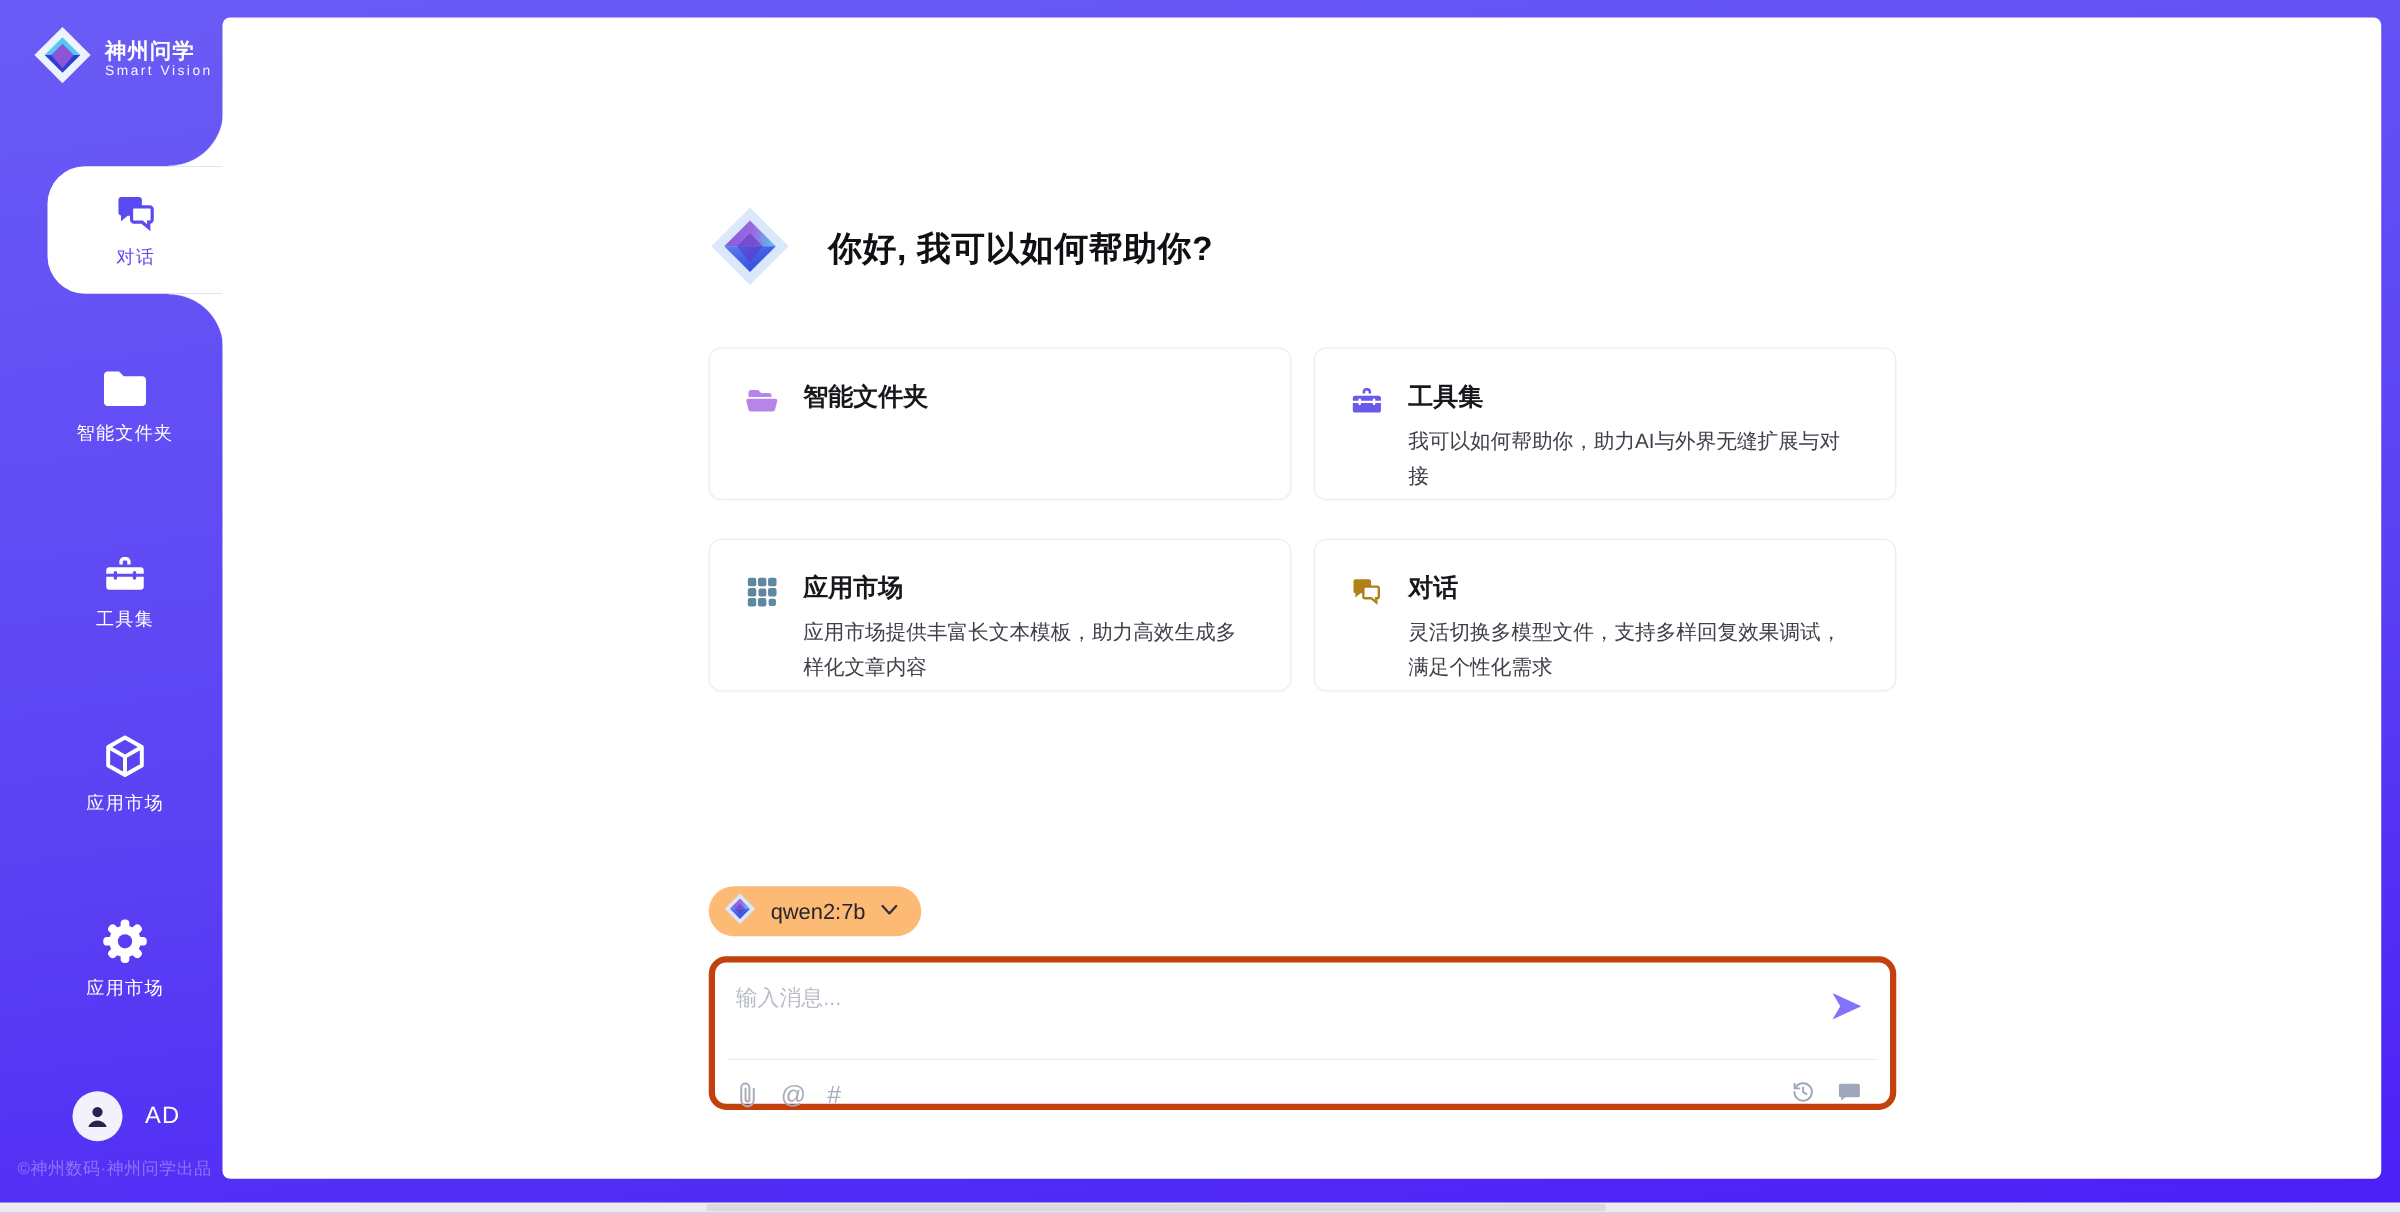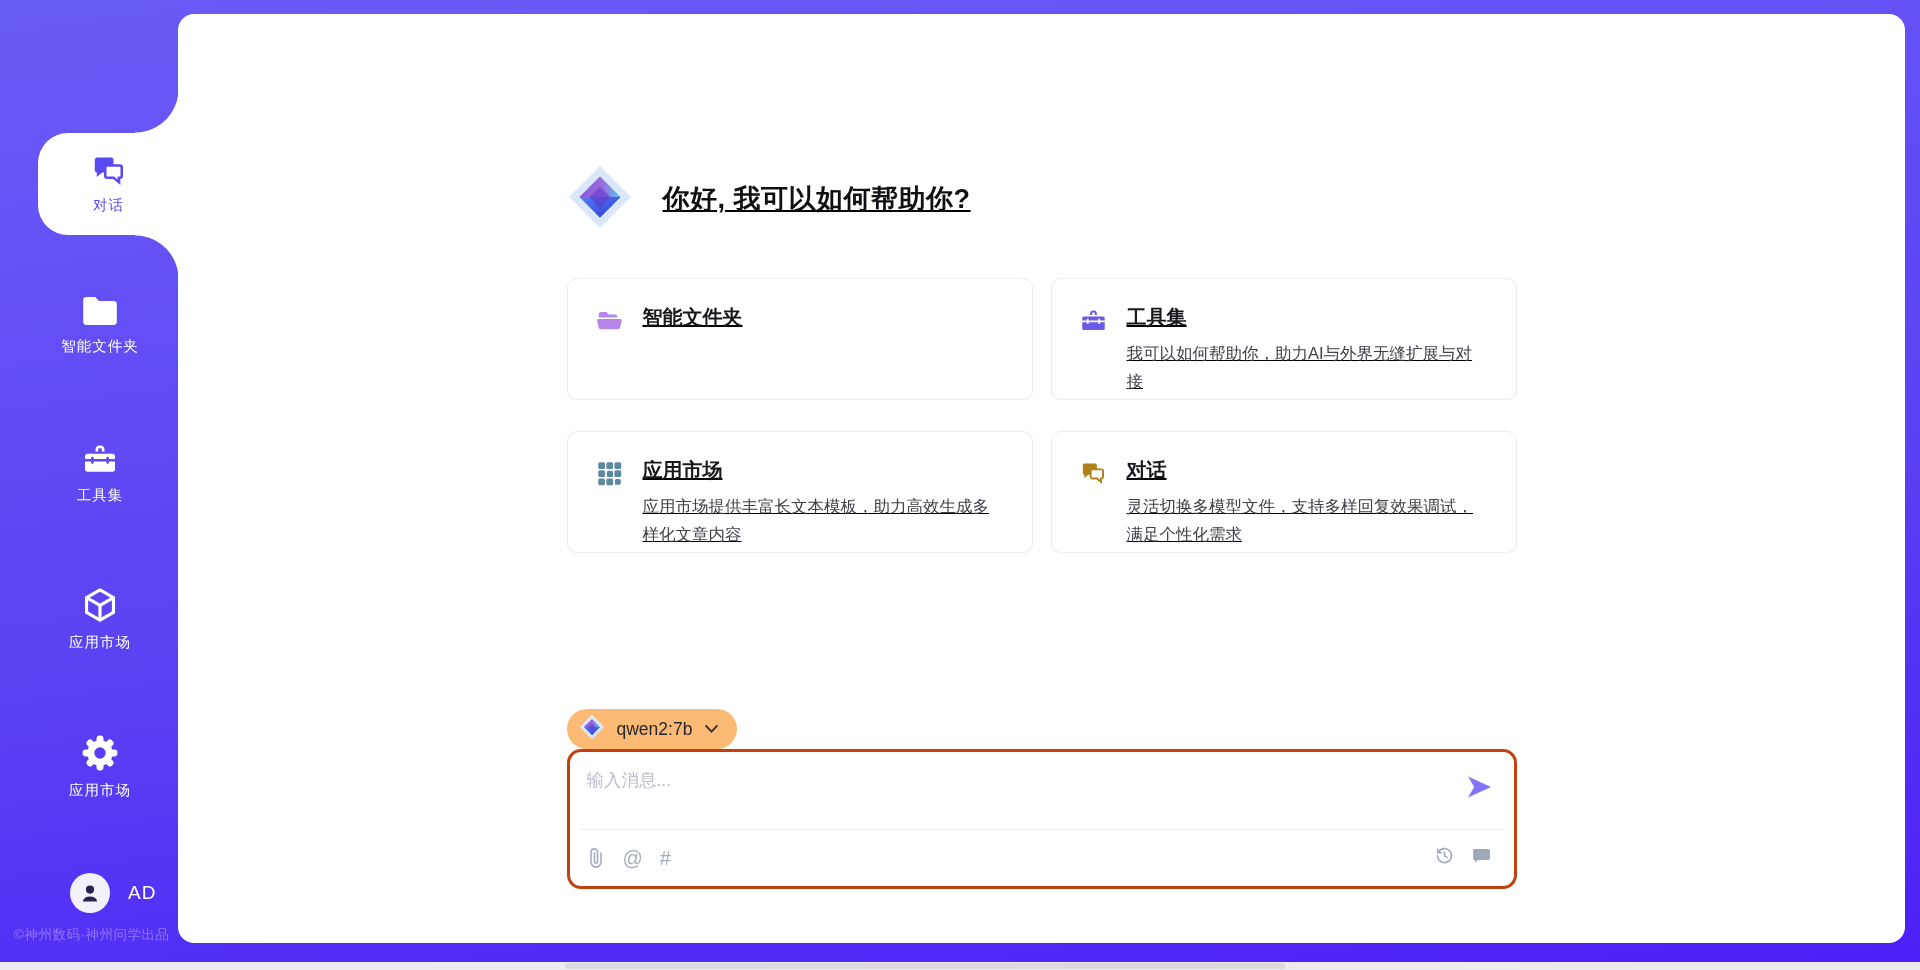--- a/index.html
+++ b/index.html
@@ -2,42 +2,42 @@
 <html><head>
 <meta charset="utf-8">
 <style>
   html,body{margin:0;padding:0;}
   body{font-family:"Liberation Sans","DejaVu Sans",sans-serif;}
   .page{position:relative;width:1920px;height:970px;overflow:hidden;
         background:linear-gradient(172deg,#6a5cf6 0%,#5b42f3 55%,#4b1ff7 100%);}
 
   
   .panel{position:absolute;left:178px;top:14px;right:15px;bottom:27px;
-         background:#ffffff;border-radius:16px;text-decoration:underline;}
+         background:#ffffff;border-radius:6px;}
 
   
   .brand{position:absolute;left:26px;top:20px;display:flex;align-items:center;gap:10px;color:#fff;}
   .brand-name{font-size:17px;font-weight:700;letter-spacing:1px;line-height:1.25;}
   .brand-sub{font-size:11px;letter-spacing:2px;opacity:.95;}
 
   .active-tab{position:absolute;left:38px;top:133px;width:141px;height:102px;background:#fff;
               border-radius:30px 0 0 30px;z-index:3;display:flex;flex-direction:column;
               align-items:center;justify-content:center;gap:7px;cursor:pointer;}
   .flare{position:absolute;right:0;width:44px;height:44px;}
   .flare.top{top:-44px;background:radial-gradient(circle at 0 0,rgba(0,0,0,0) 43px,#fff 44px);}
   .flare.bot{bottom:-44px;background:radial-gradient(circle at 0 100%,rgba(0,0,0,0) 43px,#fff 44px);}
   .active-tab .nav-label{color:#5b4af1;}
   .active-tab svg{color:#5b4af1;}
 
   .nav-item{position:absolute;left:20px;width:160px;display:flex;flex-direction:column;
             align-items:center;gap:9px;color:#fff;cursor:pointer;}
   .nav-label{font-size:14.5px;letter-spacing:1px;}
   .nav-item svg,.active-tab svg{display:block;}
 
-  .user-row{position:absolute;left:70px;top:873px;display:flex;align-items:center;gap:18px;cursor:pointer;}
+  .user-row{position:absolute;left:58px;top:873px;display:flex;align-items:center;gap:18px;cursor:pointer;}
   .avatar{width:40px;height:40px;border-radius:50%;background:#f3f1fb;display:flex;
           align-items:center;justify-content:center;}
   .user-name{color:#fff;font-size:19px;letter-spacing:1px;}
   .copyright{position:absolute;left:14px;top:926px;color:rgba(255,255,255,0.32);
              font-size:13.5px;letter-spacing:.5px;white-space:nowrap;}
 
   
   .scroll-strip{position:absolute;left:0;right:0;bottom:0;height:8px;background:#ececf0;z-index:9;}
   .scroll-thumb{position:absolute;left:565px;width:720px;top:1px;height:6px;border-radius:3px;background:#d9d9de;}
 
@@ -52,22 +52,22 @@
         box-shadow:0 1px 2px rgba(20,20,40,0.02);}
   .card svg{flex:0 0 auto;margin-top:3px;}
   .card-title{font-size:20px;font-weight:700;color:#17181c;}
   .card-desc{margin-top:9px;font-size:16.5px;line-height:1.68;color:#3f4048;}
 
   .model-row{margin-top:156px;}
   .model-pill{display:inline-flex;align-items:center;gap:12px;height:40px;padding:0 18px 0 12px;
               border-radius:20px;background:#fdba74;cursor:pointer;}
   .model-label{font-size:17.5px;color:#26262d;}
 
-  .composer{position:relative;height:140px;box-sizing:border-box;
-            background:#fff;border:3px solid #c2410c;border-radius:14px;}
+  .composer{position:relative;margin-top:16px;height:123px;box-sizing:border-box;
+            background:#fff;border:5px solid #c2410c;border-radius:14px;}
   .composer textarea{position:absolute;left:15px;top:14px;right:60px;height:56px;border:none;
             outline:none;resize:none;font-family:inherit;font-size:17.5px;color:#333;background:transparent;}
   .composer textarea::placeholder{color:#b9bdca;}
   .send-btn{position:absolute;right:22px;top:24px;cursor:pointer;line-height:0;}
   .composer-divider{position:absolute;left:10px;right:10px;top:77px;height:1px;background:#ededf1;}
   .tool-left{position:absolute;left:16px;top:93px;display:flex;align-items:center;gap:17px;color:#a7adbd;}
   .tool-right{position:absolute;right:22px;top:93px;display:flex;align-items:center;gap:16px;color:#9fa8bb;}
   .glyph-btn{font-size:20px;line-height:26px;cursor:pointer;user-select:none;}
   .icon-btn{cursor:pointer;line-height:0;}
 </style>
@@ -213,20 +213,34 @@
             <svg width="21" height="21" viewBox="0 0 24 24" fill="#9fa8bb">
               <path d="M4 4.5h16c.9 0 1.6.7 1.6 1.6v9.3c0 .9-.7 1.6-1.6 1.6H8.2l-3.7 3.2.1-3.2H4c-.9 0-1.6-.7-1.6-1.6V6.1c0-.9.7-1.6 1.6-1.6z"></path>
             </svg>
           </span>
         </div>
       </div>
 
     </div>
   </div>
 
+  <div class="brand">
+    <span>
+      <svg width="48" height="48" viewBox="0 0 64 64">
+        <polygon points="32,2 62,32 32,62 2,32" fill="#eef2fc"></polygon>
+        <polygon points="32,13 51,32 13,32" fill="#55c9f0"></polygon>
+        <polygon points="13,32 51,32 32,51" fill="#2c3ed6"></polygon>
+        <polygon points="32,20 44,32 32,46 20,32" fill="#8a55d8"></polygon>
+      </svg>
+    </span>
+    <div>
+      <div class="brand-name">神州问学</div>
+      <div class="brand-sub">Smart Vision</div>
+    </div>
+  </div>
 
   <div class="active-tab">
     <span class="flare top"></span>
     <span class="flare bot"></span>
     <span>
       <svg width="36" height="36" viewBox="0 0 24 24">
         <path fill="#5b4af1" d="M2.5 4.5C2.5 3.7 3.2 3 4 3h9.5c.8 0 1.5.7 1.5 1.5v7c0 .8-.7 1.5-1.5 1.5H7.5L3.8 16l.1-3H4c-.8 0-1.5-.7-1.5-1.5z"></path>
         <path fill="#ffffff" stroke="#5b4af1" stroke-width="1.7" d="M10.8 8.3h8.4c.7 0 1.3.6 1.3 1.3v5.6c0 .7-.6 1.3-1.3 1.3h-.6l.1 3-3.6-3h-4.3c-.7 0-1.3-.6-1.3-1.3V9.6c0-.7.6-1.3 1.3-1.3z"></path>
       </svg>
     </span>

